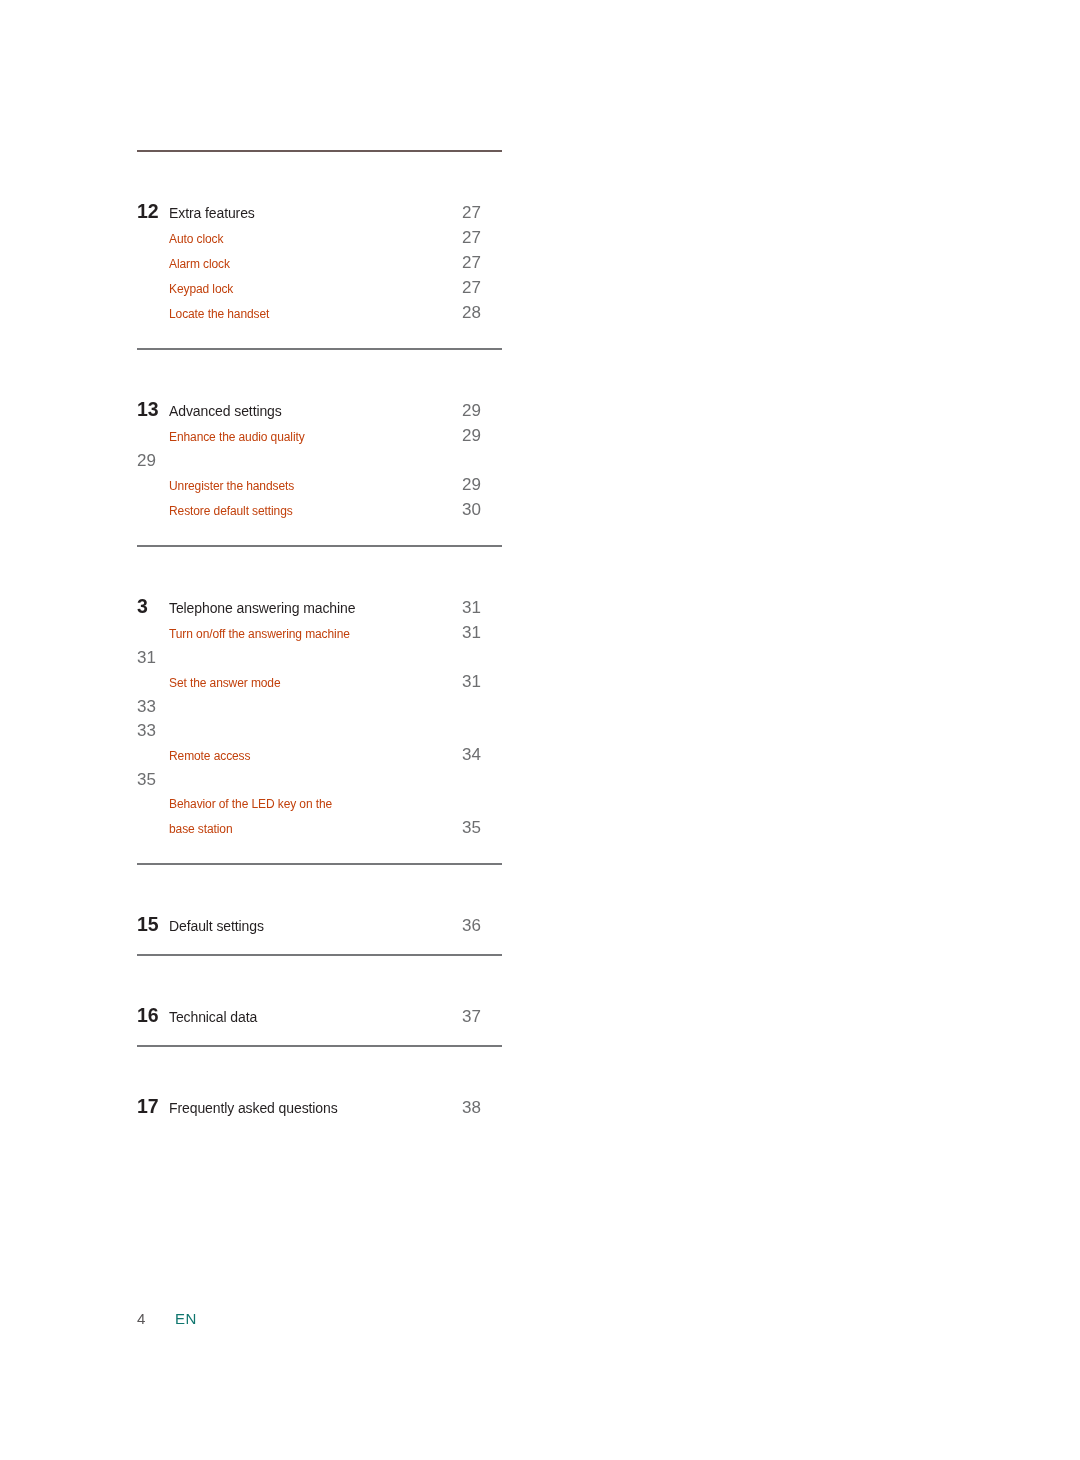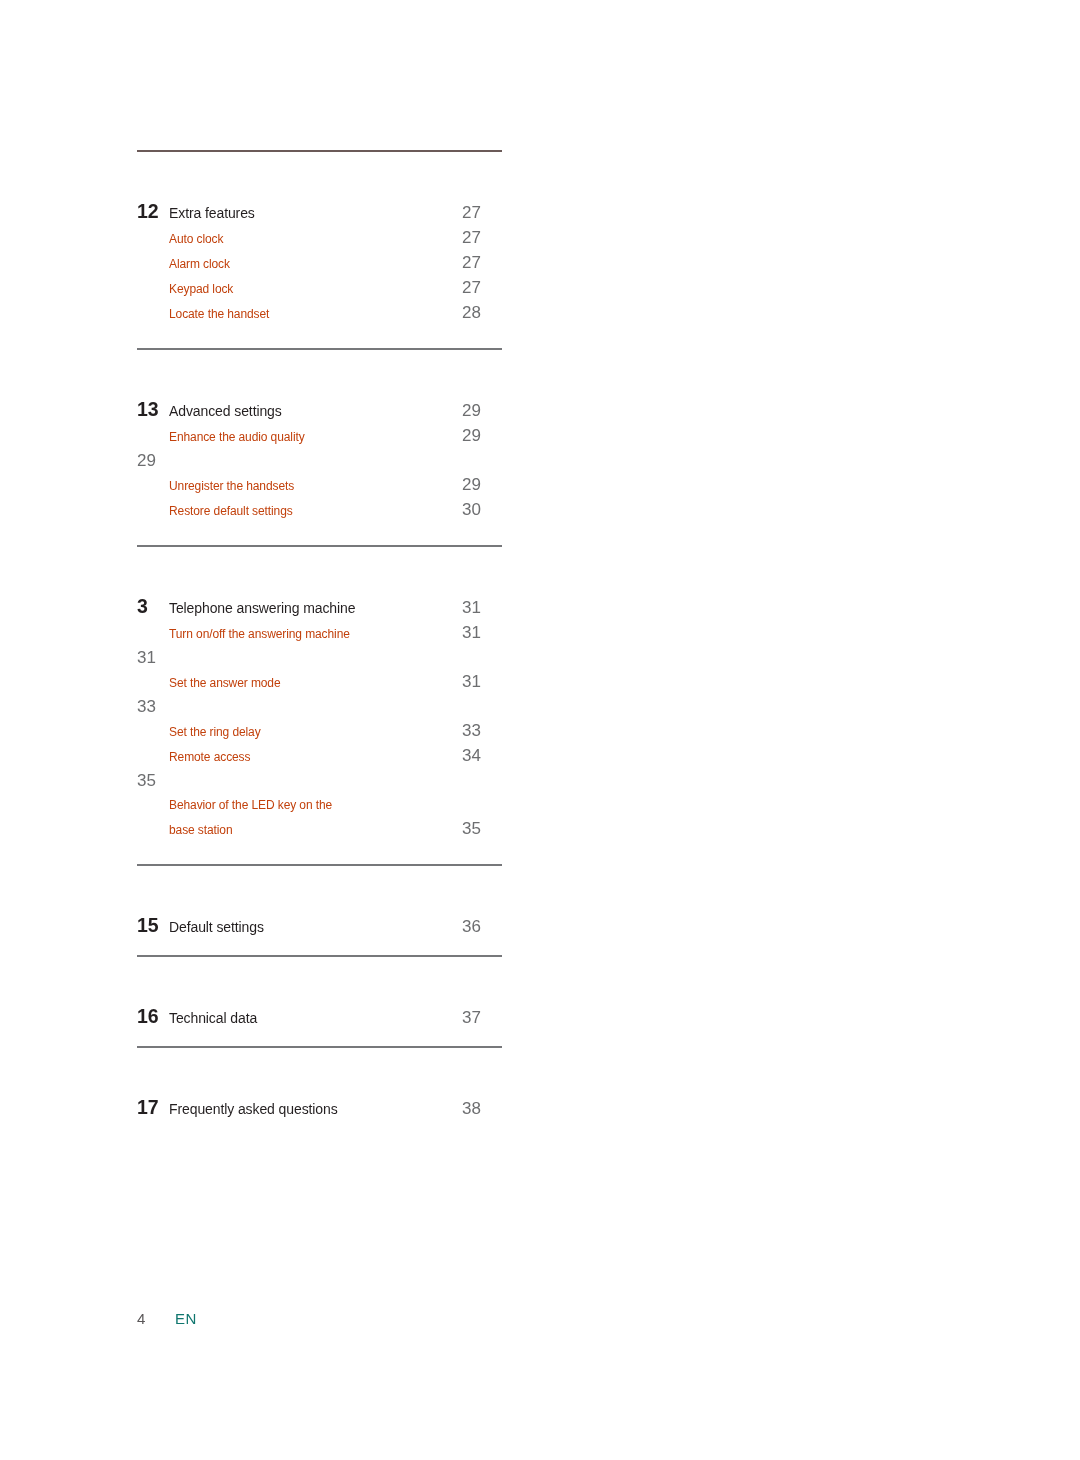--- a/index.html
+++ b/index.html
@@ -196,21 +196,20 @@
         <span class="sub-page">31</span>
       </li>
       <li class="sub-row">
         <span class="sub-label">Set the answer mode</span>
         <span class="sub-page">31</span>
       </li>
       <li class="sub-row">
         <span class="sub-page">33</span>
       </li>
       <li class="sub-row">
-        <span class="sub-label">Set the ring delay</span>
         <span class="sub-page">33</span>
       </li>
       <li class="sub-row">
         <span class="sub-label">Remote access</span>
         <span class="sub-page">34</span>
       </li>
       <li class="sub-row">
         <span class="sub-page">35</span>
       </li>
       <li class="sub-row wrapped">

